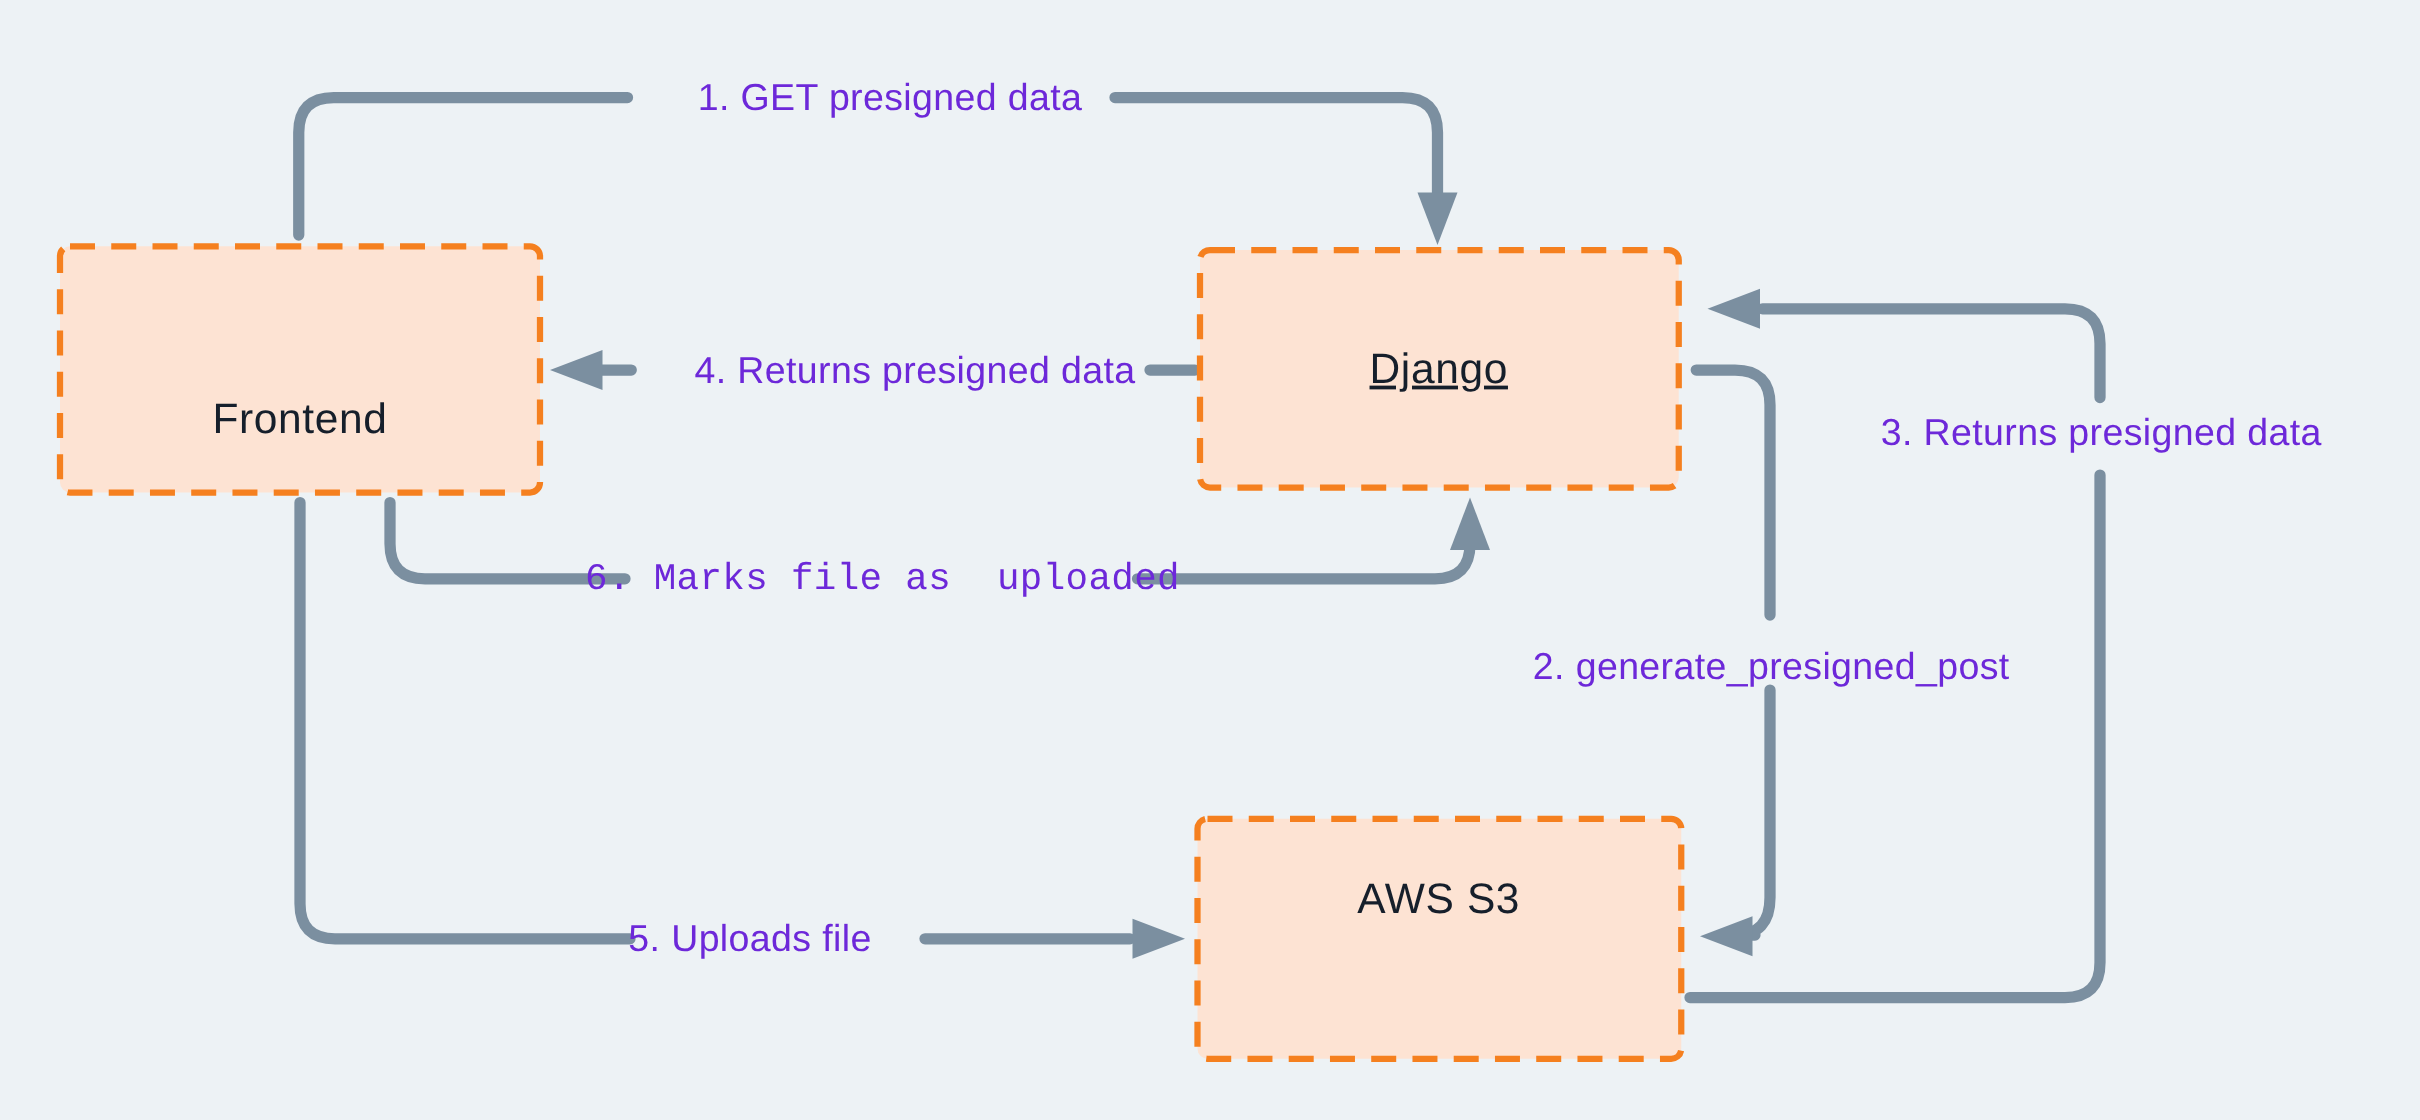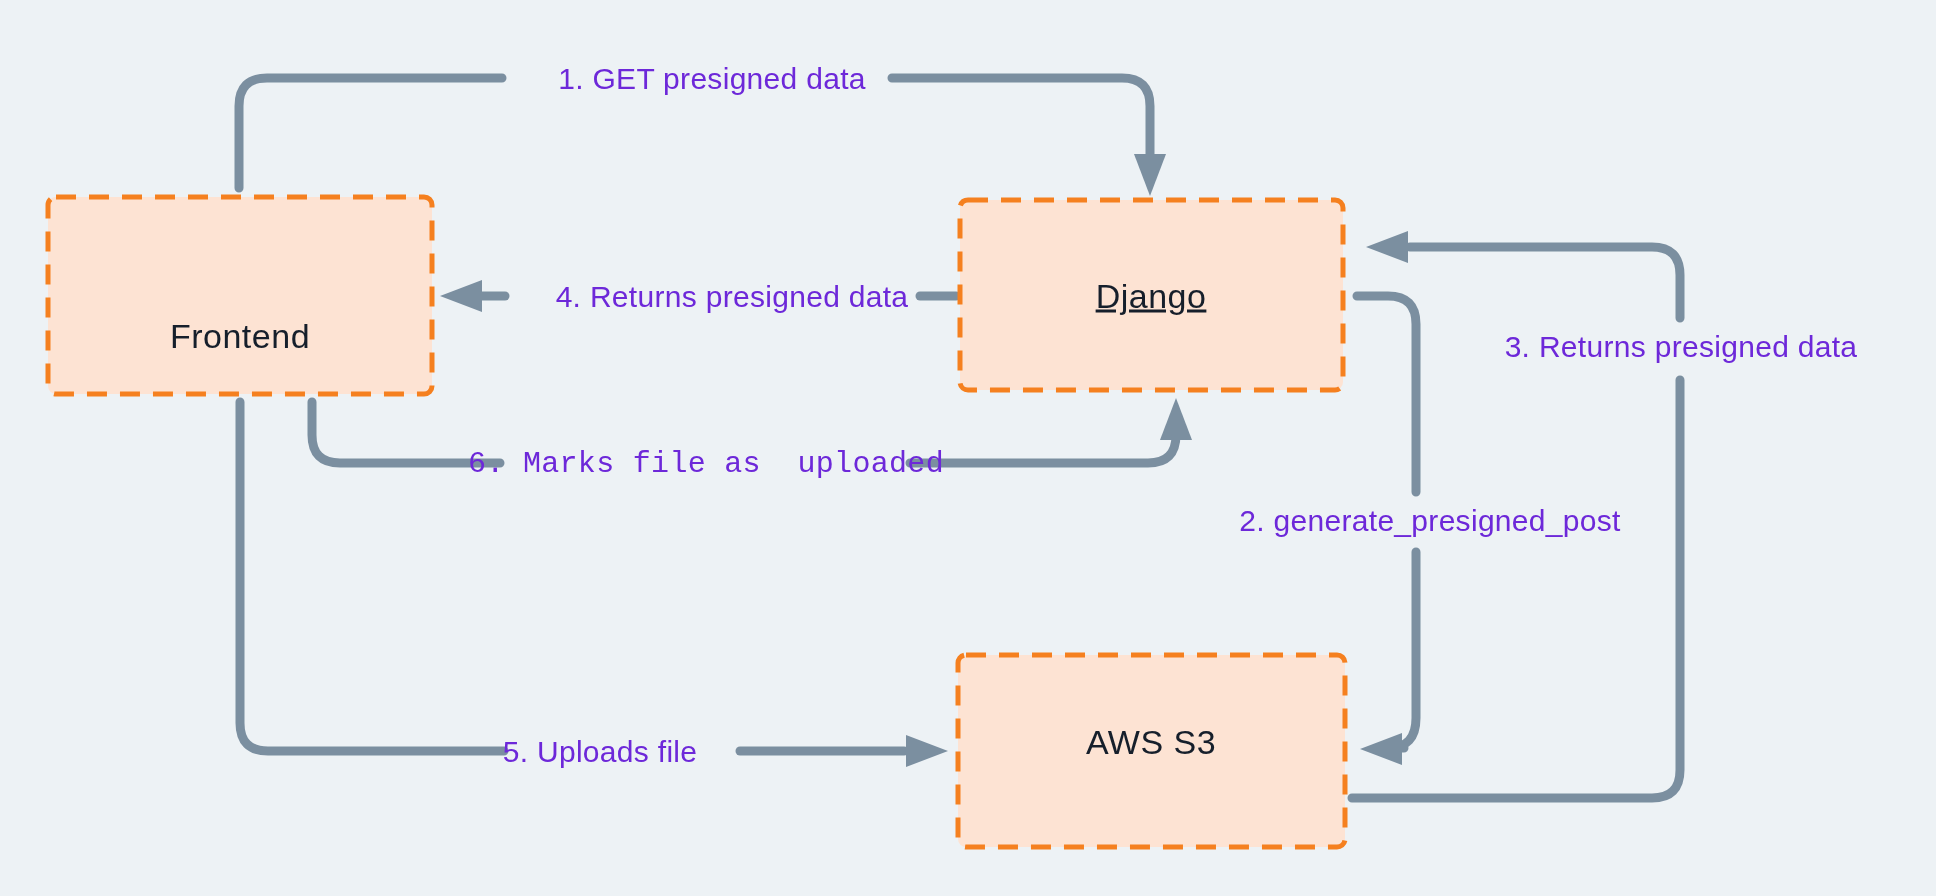--- a/index.html
+++ b/index.html
@@ -72,20 +72,20 @@
 
   <g fill="#fde3d3" stroke="#f5801f" stroke-width="5" stroke-dasharray="20 13">
     <rect x="48" y="197" width="384" height="197" rx="8"></rect>
     <rect x="960" y="200" width="383" height="190" rx="8"></rect>
     <rect x="958" y="655" width="387" height="192" rx="8"></rect>
   </g>
 </svg>
 
 <div class="node-label" style="left:240px;  top:312px;margin-top:24px;">Frontend</div>
 <div class="node-label" style="left:1151px; top:296px;text-decoration:underline;">Django</div>
-<div class="node-label" style="left:1151px; top:742px;">AWS S3</div>
+<div class="node-label" style="left:1151px; top:720px;">AWS S3</div>
 
 <div class="edge-label" style="left:712px;  top:79px;">1. GET presigned data</div>
-<div class="edge-label" style="left:1417px; top:521px;margin-left:13px;">2. generate_presigned_post</div>
+<div class="edge-label" style="left:1417px; top:534px;">2. generate_presigned_post</div>
 <div class="edge-label" style="left:1681px; top:347px;text-align:right;">3. Returns presigned data</div>
 <div class="edge-label" style="left:732px;  top:297px;">4. Returns presigned data</div>
 <div class="edge-label" style="left:600px;  top:752px;">5. Uploads file</div>
 <div class="edge-label" style="left:706px;  top:464px;font-family:Liberation Mono, monospace;">6. Marks file as  uploaded</div>
 
 </body></html>

